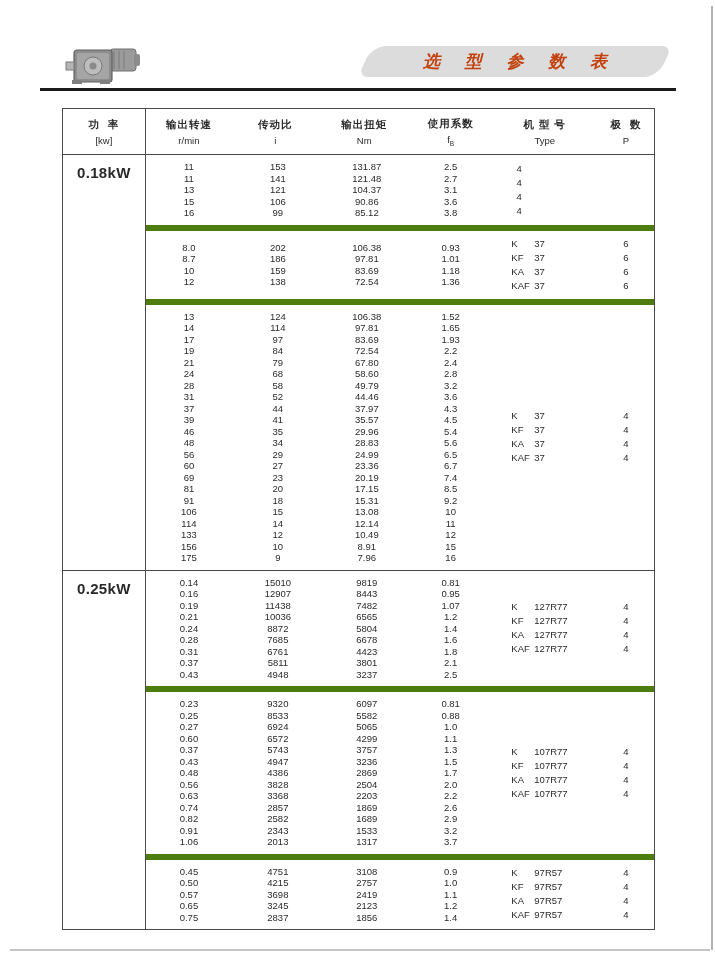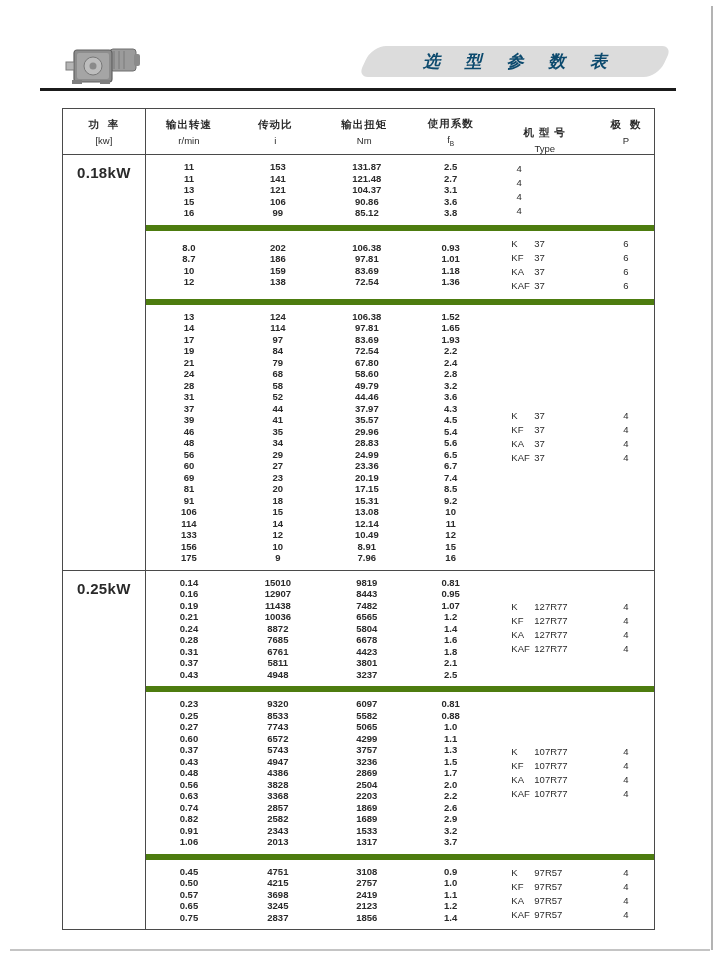--- a/index.html
+++ b/index.html
@@ -24,21 +24,21 @@
     background:#dcdcdc;
     border-radius:14px 10px 14px 10px;
     transform:skewX(-25deg);
   }
   .banner-text {
     position:relative; z-index:1;
     width:100%; height:100%;
     display:flex; align-items:center; justify-content:center;
     font-size:17px; font-weight:bold; font-style:italic;
     letter-spacing:10px; padding-left:10px;
-    color:#0c4a6e;
+    color:#c2410c;
   }
   .header-rule { position:absolute; left:40px; top:88px; width:636px; height:3px; background:#1b1b1b; }
 
   
   .sel-table {
     position:absolute; left:62px; top:108px; width:593px;
     border:1px solid #4a4a4a;
     background:#fff;
   }
   .thead { display:flex; border-bottom:1px solid #4a4a4a; height:46px; }
@@ -49,31 +49,31 @@
   .th-data { flex:1; display:flex; }
   .th {
     display:flex; flex-direction:column; align-items:center; justify-content:center; gap:3px;
   }
   .th-zh { font-size:10.5px; font-weight:bold; letter-spacing:1px; white-space:pre; }
   .th-en { font-size:9.5px; }
   .th-en sub { font-size:6.5px; }
 
   
   .c0 { width:17%; } .c1 { width:18%; } .c2 { width:17%; } .c3 { width:16%; }
-  .tcolw { width:21%;justify-content:flex-end; } .pcolw { width:11%; }
+  .tcolw { width:21%; } .pcolw { width:11%; }
 
   .table-section { display:flex; align-items:stretch; }
   .table-section + .table-section { border-top:1px solid #4a4a4a; }
   .power-cell { width:14%; border-right:1px solid #4a4a4a; padding-top:9px; text-align:center; }
   .power-label { font-size:15px; font-weight:bold; letter-spacing:0.3px; }
   .data-blocks { flex:1; display:flex; flex-direction:column; }
   .data-block { display:flex; padding:6px 0; }
   .data-block + .data-block { border-top:6px solid #4d7c0f; }
 
-  .dcol { display:flex; flex-direction:column; justify-content:center;font-weight:bold; }
+  .dcol { display:flex; flex-direction:column; justify-content:center; }
   .cell { font-size:9.5px; line-height:11.5px; text-align:center; white-space:nowrap; }
 
   .tcol { display:flex; flex-direction:column; justify-content:center; padding-left:20px; }
   .type-line { font-size:9.5px; line-height:14px; white-space:nowrap; }
   .type-prefix { display:inline-block; width:23px; }
   .pcol { display:flex; flex-direction:column; justify-content:center; }
   .pole-line { font-size:9.5px; line-height:14px; text-align:center; }
 </style>
 </head>
 <body>
@@ -402,21 +402,21 @@
               <div class="cell">0.56</div>
               <div class="cell">0.63</div>
               <div class="cell">0.74</div>
               <div class="cell">0.82</div>
               <div class="cell">0.91</div>
               <div class="cell">1.06</div>
             </div>
             <div class="dcol c1">
               <div class="cell">9320</div>
               <div class="cell">8533</div>
-              <div class="cell">7743</div>
+              <div class="cell">6924</div>
               <div class="cell">6572</div>
               <div class="cell">5743</div>
               <div class="cell">4947</div>
               <div class="cell">4386</div>
               <div class="cell">3828</div>
               <div class="cell">3368</div>
               <div class="cell">2857</div>
               <div class="cell">2582</div>
               <div class="cell">2343</div>
               <div class="cell">2013</div>

